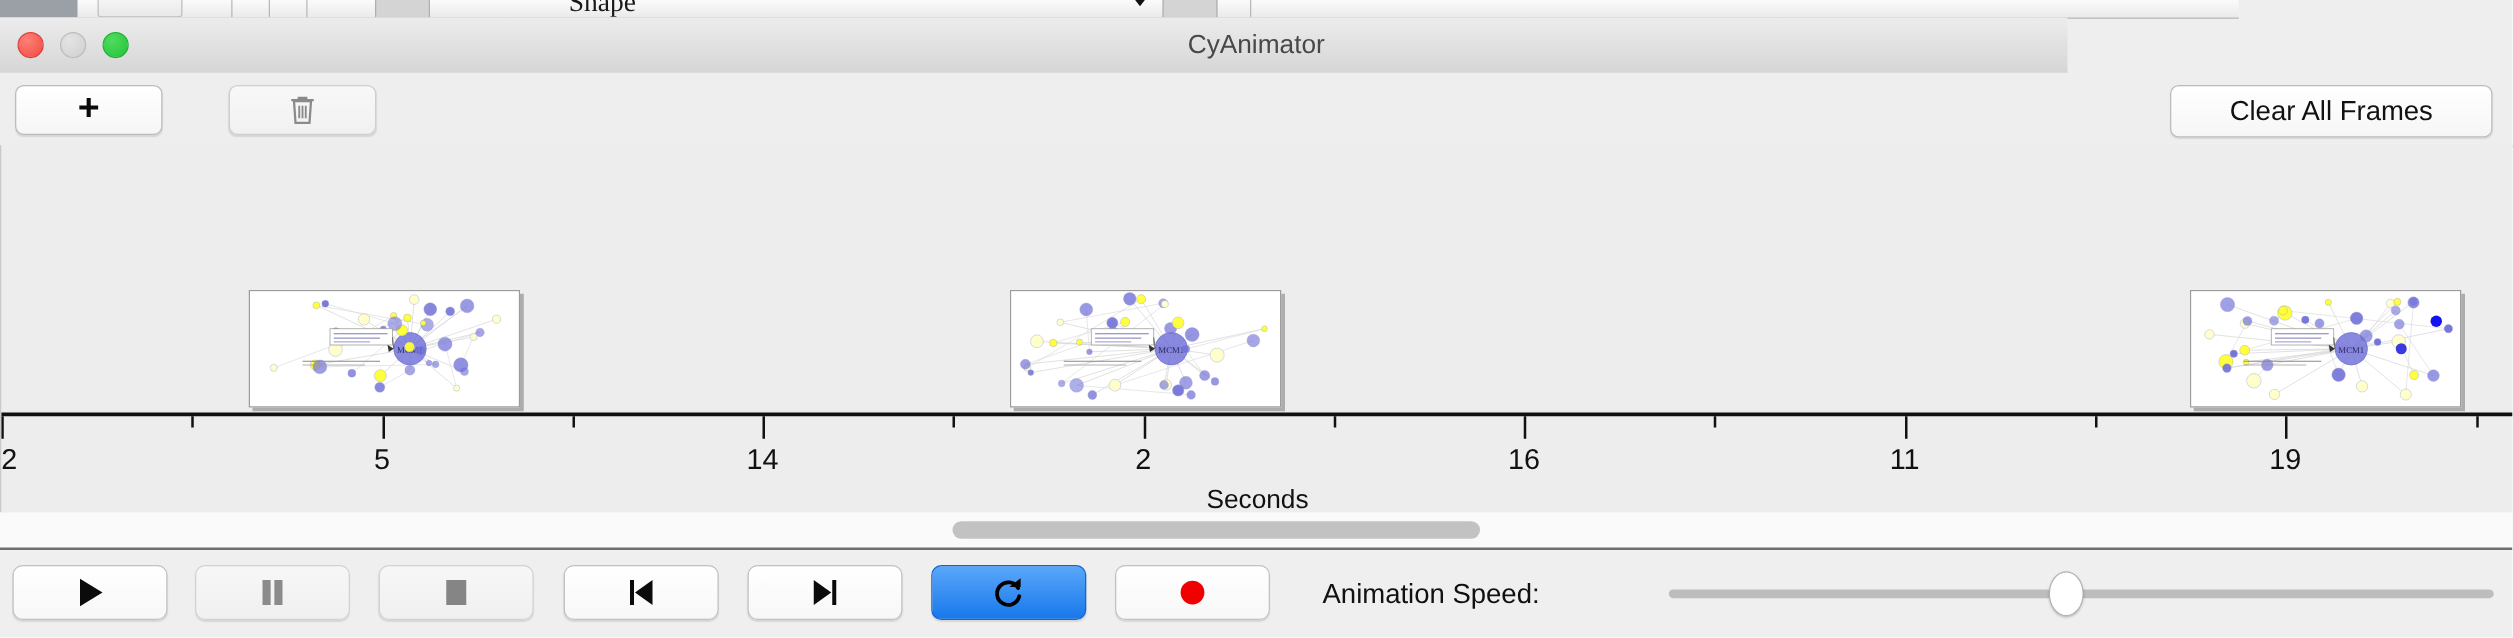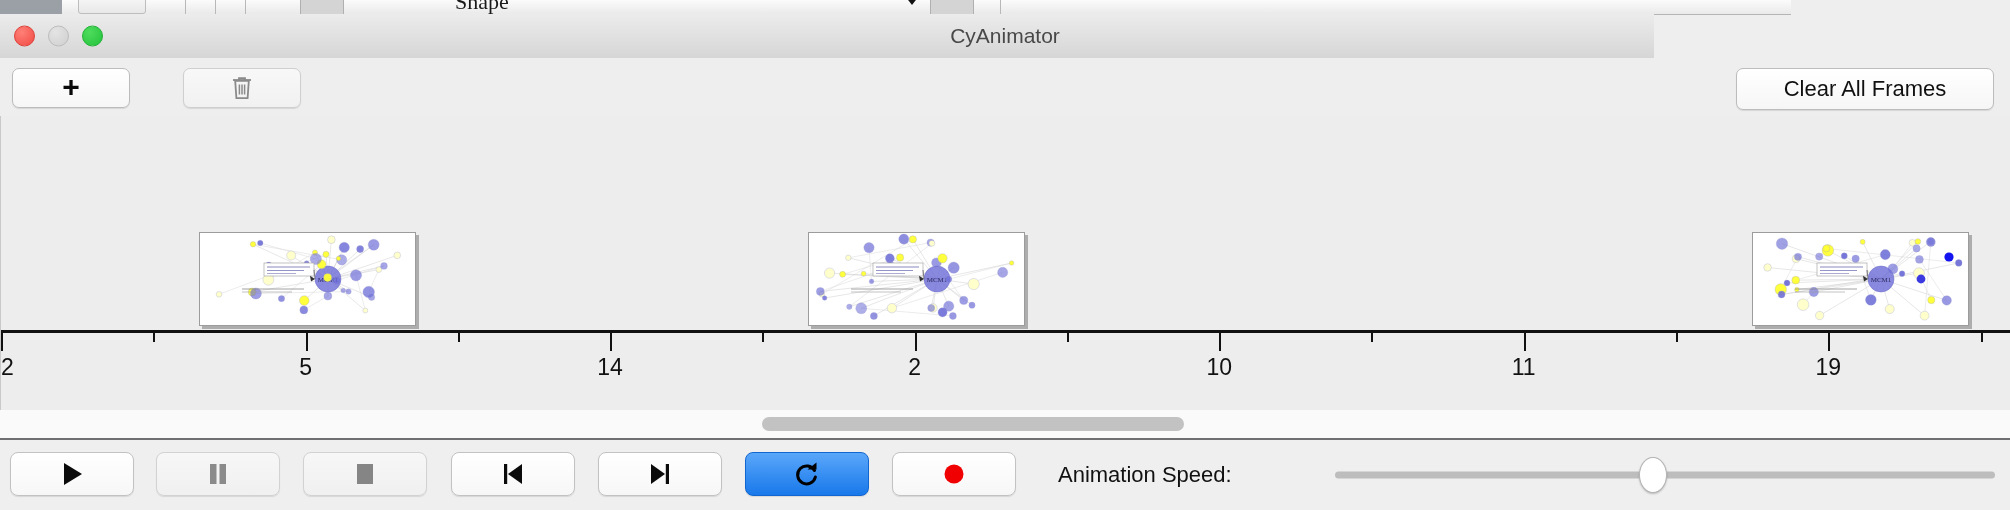--- a/index.html
+++ b/index.html
@@ -331,30 +331,31 @@
         <path d="M8.4 9.5v10M11 9.5v10M13.6 9.5v10" stroke="#8a8a8a" stroke-width="1.5"></path>
       </svg>
     </div>
     <div class="btn" id="btn-clear">
       <span class="clear-label">Clear All Frames</span>
     </div>
   </div>
 
   <div class="timeline" id="timeline">
     <div class="axis-line"></div>
+    <div class="axis-title">Seconds</div>
   <div class="tick major" style="left: 0px;"></div>
       <div class="tick-label" style="left: 0px;">12</div>
       <div class="tick major" style="left: 304.545px;"></div>
       <div class="tick-label" style="left: 304.545px;">5</div>
       <div class="tick major" style="left: 609.091px;"></div>
       <div class="tick-label" style="left: 609.091px;">14</div>
       <div class="tick major" style="left: 913.636px;"></div>
       <div class="tick-label" style="left: 913.636px;">2</div>
       <div class="tick major" style="left: 1218.18px;"></div>
-      <div class="tick-label" style="left: 1218.18px;">10</div>
+      <div class="tick-label" style="left: 1218.18px;">16</div>
       <div class="tick major" style="left: 1522.73px;"></div>
       <div class="tick-label" style="left: 1522.73px;">11</div>
       <div class="tick major" style="left: 1827.27px;"></div>
       <div class="tick-label" style="left: 1827.27px;">19</div>
       <div class="tick minor" style="left: 152.273px;"></div>
       <div class="tick minor" style="left: 456.818px;"></div>
       <div class="tick minor" style="left: 761.364px;"></div>
       <div class="tick minor" style="left: 1065.91px;"></div>
       <div class="tick minor" style="left: 1370.45px;"></div>
       <div class="tick minor" style="left: 1675px;"></div>

